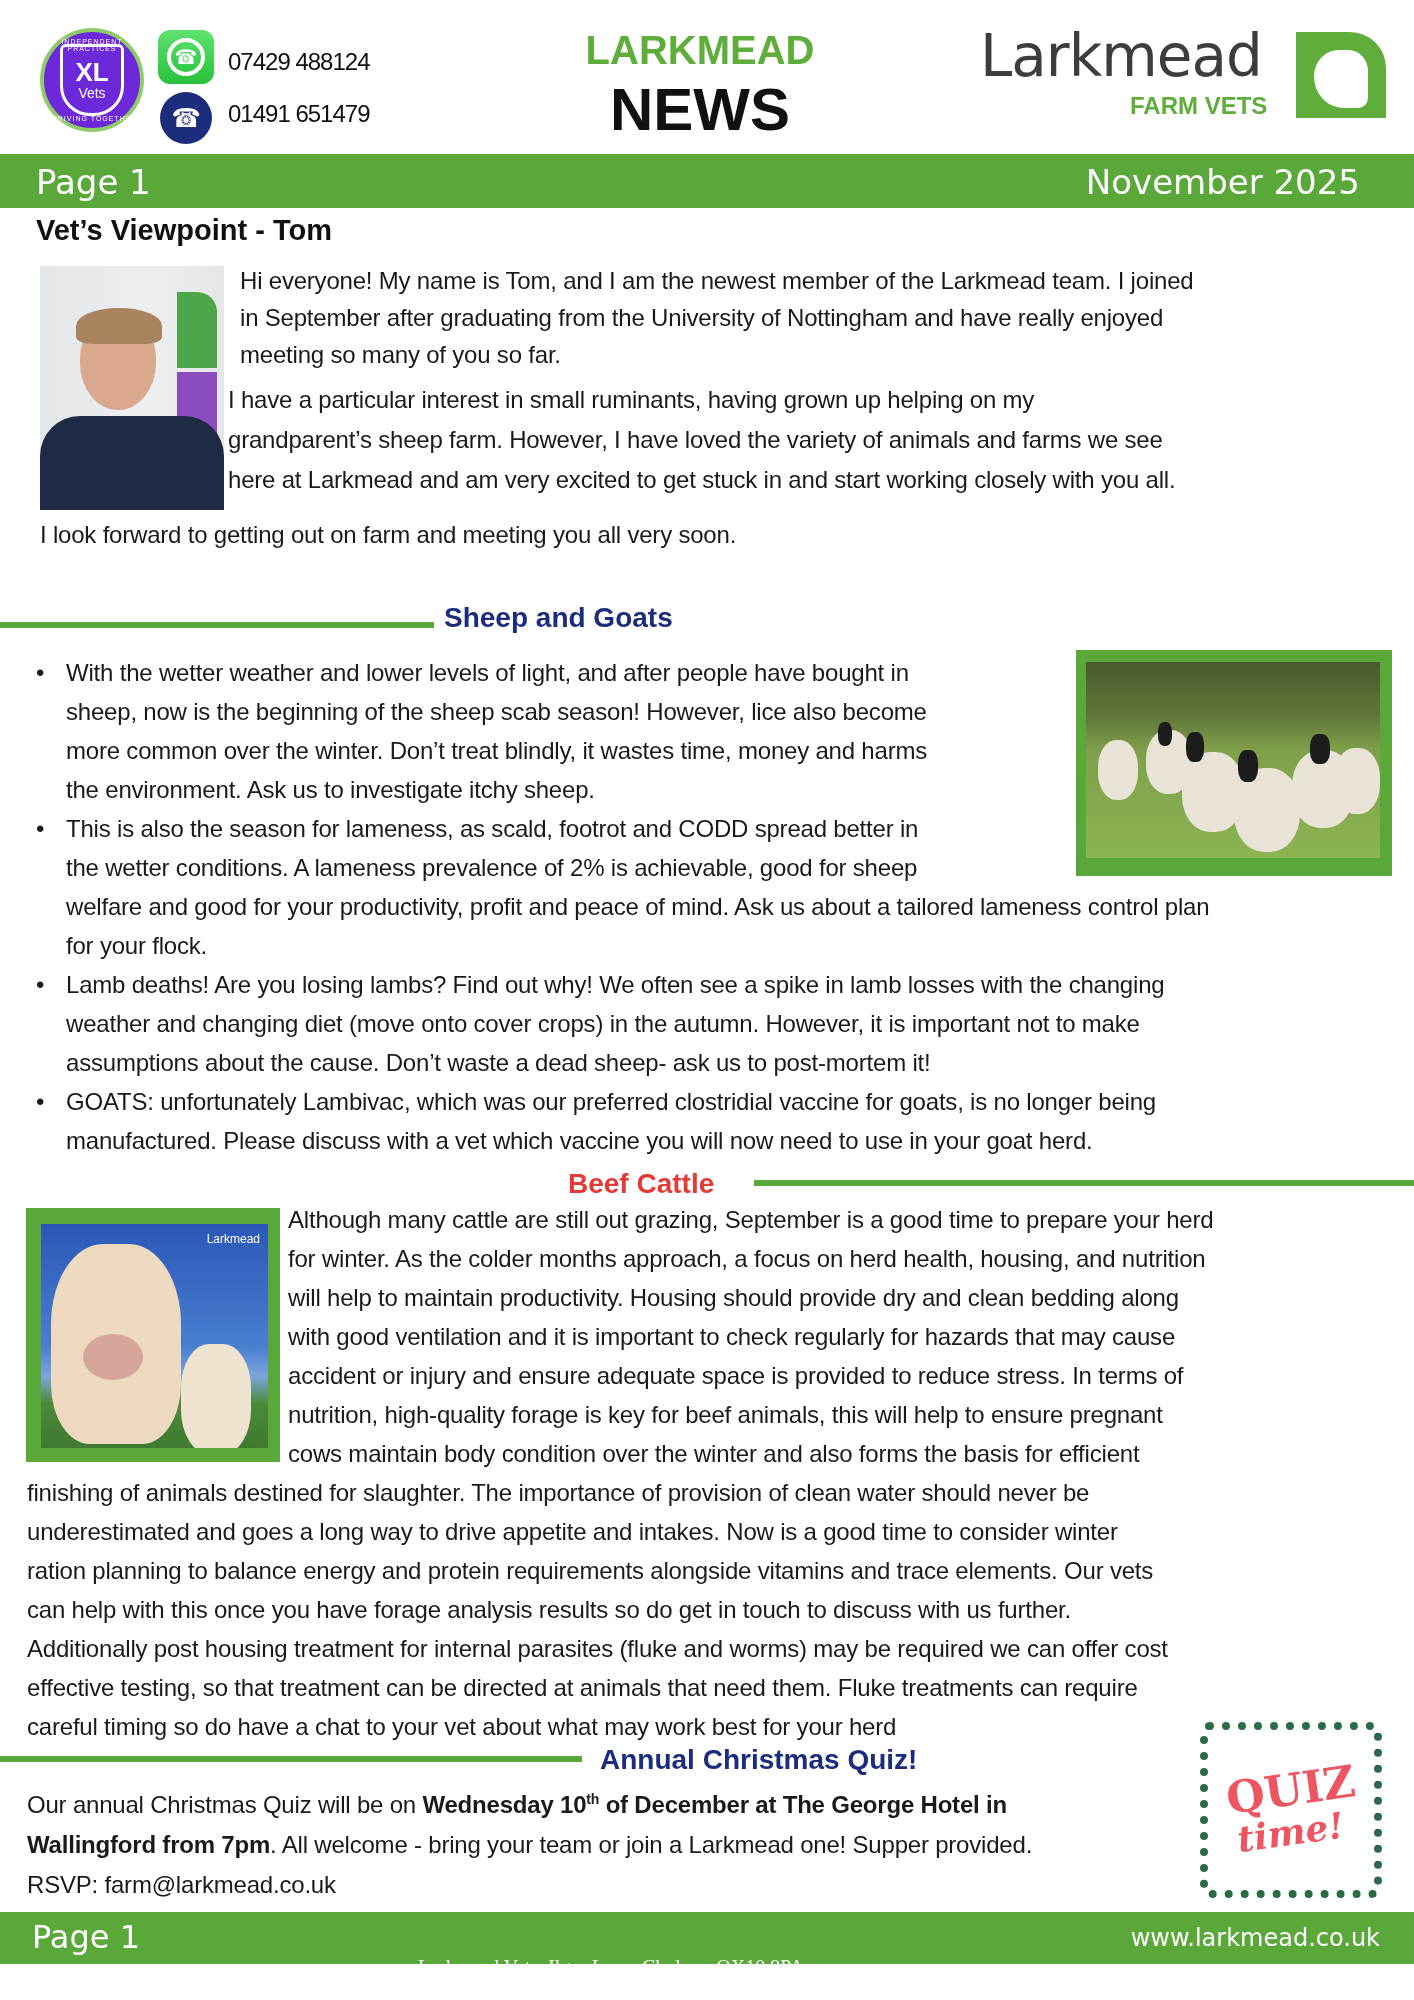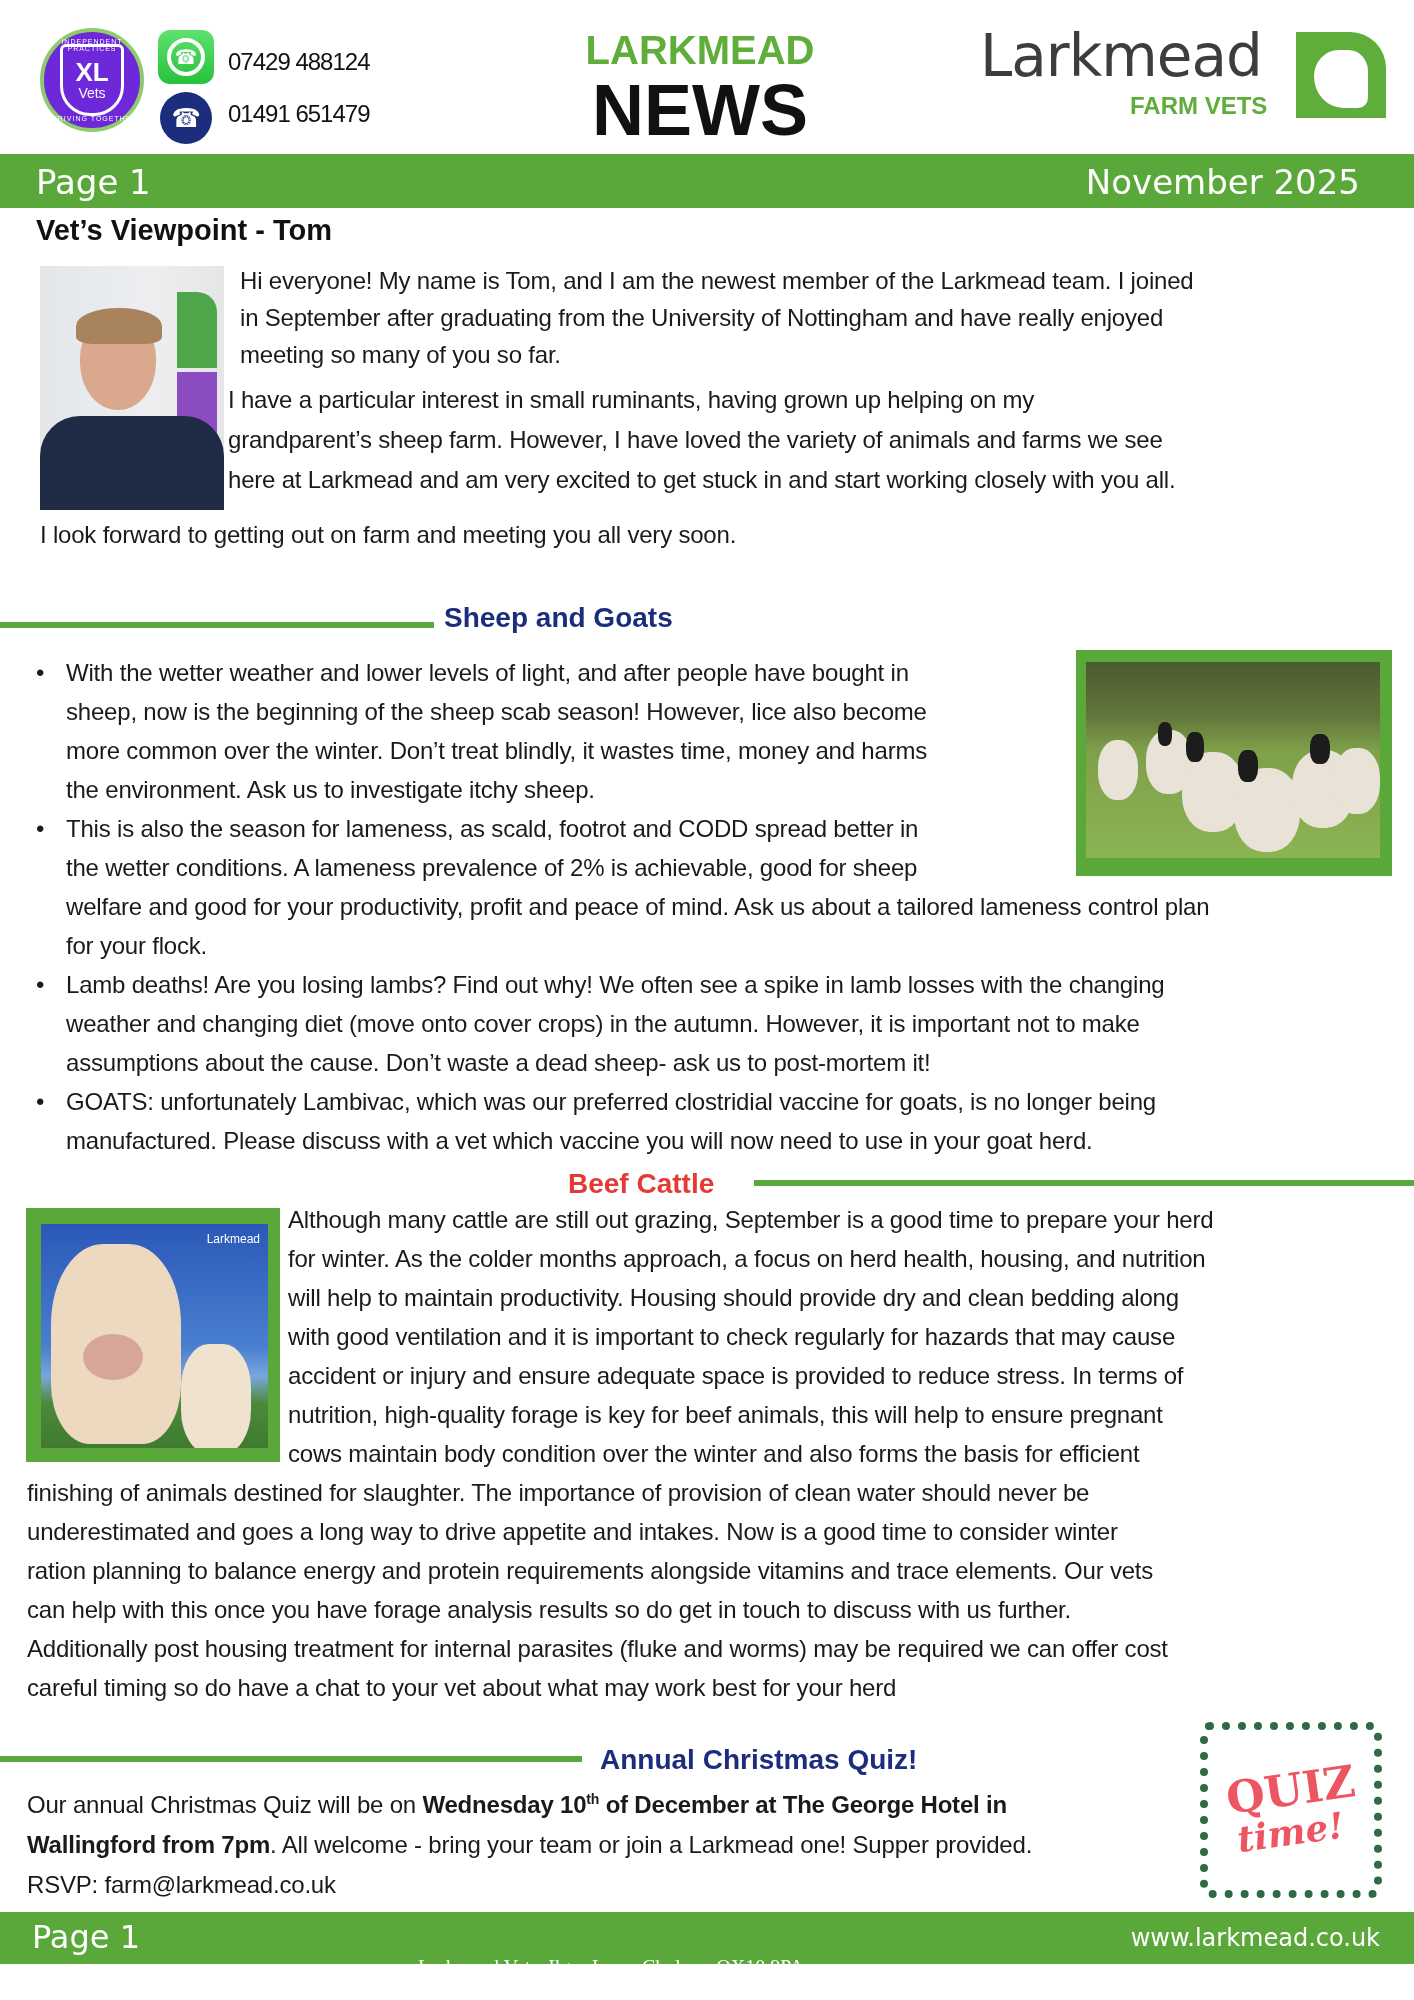--- a/index.html
+++ b/index.html
@@ -17,21 +17,21 @@
   .xl-ring-top, .xl-ring-bot { position: absolute; font-family: "Liberation Sans", sans-serif; font-size: 7px; color: #fff; letter-spacing: 1px; width: 100%; text-align: center; }
   .xl-ring-top { top: 6px; }
   .xl-ring-bot { bottom: 6px; }
 
   .wa-icon { left: 158px; top: 30px; width: 56px; height: 54px; border-radius: 12px; background: linear-gradient(#5ee26f, #27c13b); display: flex; align-items: center; justify-content: center; }
   .wa-icon .bubble { width: 38px; height: 38px; border: 4px solid #fff; border-radius: 50%; display: flex; align-items: center; justify-content: center; color: #fff; font-size: 20px; }
   .ph-icon { left: 160px; top: 92px; width: 52px; height: 52px; border-radius: 50%; background: #1c2d7d; display: flex; align-items: center; justify-content: center; color: #fff; font-size: 26px; }
   .phone-num { font-family: "Liberation Sans Narrow", "Liberation Sans", sans-serif; font-size: 24px; color: #111; letter-spacing: -1px; }
 
   .news-small { left: 560px; top: 28px; width: 280px; text-align: center; font-family: "Liberation Sans", sans-serif; font-weight: bold; font-size: 40px; color: #5fad3a; letter-spacing: 0px; }
-  .news-big { left: 560px; top: 74px; width: 280px; text-align: center; font-family: "Liberation Sans", sans-serif; font-weight: bold; font-size: 72px; color: #111; line-height: 72px; }
+  .news-big { left: 560px; top: 74px; width: 280px; text-align: center; font-family: "Liberation Sans", sans-serif; font-weight: bold; font-size: 60px; color: #111; line-height: 72px; }
 
   .brand-name { left: 980px; top: 22px; font-family: "DejaVu Sans", sans-serif; font-size: 58px; color: #3d3d3d; letter-spacing: -1px; }
   .brand-sub { left: 1130px; top: 92px; font-family: "Liberation Sans", sans-serif; font-weight: bold; font-size: 24px; color: #5fad3a; }
   .brand-logo { left: 1296px; top: 32px; width: 90px; height: 86px; background: #5fad3a; border-radius: 0 36px 0 0; }
   .brand-logo .cow { position: absolute; left: 18px; top: 18px; width: 54px; height: 58px; background: #ffffff; border-radius: 50% 40% 20% 60%; }
 
   
   .green-bar { background: #5ba83a; color: #ffffff; }
   .top-bar { left: 0; top: 154px; width: 1414px; height: 54px; }
   .top-bar .page { position: absolute; left: 36px; top: 8px; font-size: 34px; font-family: "DejaVu Sans", sans-serif; }
@@ -207,20 +207,21 @@
   <div>accident or injury and ensure adequate space is provided to reduce stress. In terms of</div>
   <div>nutrition, high-quality forage is key for beef animals, this will help to ensure pregnant</div>
   <div>cows maintain body condition over the winter and also forms the basis for efficient</div>
 </div>
 <div class="abs body-text" style="left:27px; top:1473px;">
   <div>finishing of animals destined for slaughter. The importance of provision of clean water should never be</div>
   <div>underestimated and goes a long way to drive appetite and intakes. Now is a good time to consider winter</div>
   <div>ration planning to balance energy and protein requirements alongside vitamins and trace elements. Our vets</div>
   <div>can help with this once you have forage analysis results so do get in touch to discuss with us further.</div>
   <div>Additionally post housing treatment for internal parasites (fluke and worms) may be required we can offer cost</div>
+  <div>effective testing, so that treatment can be directed at animals that need them. Fluke treatments can require</div>
   <div>careful timing so do have a chat to your vet about what may work best for your herd</div>
 </div>
 
 <div class="abs cq-line"></div>
 <div class="abs section-title cq-title">Annual Christmas Quiz!</div>
 
 <div class="abs body-text" style="left:27px; top:1785px; line-height:40px;">
   <div>
     <span>Our annual Christmas Quiz will be on </span><b><span>Wednesday 10</span><sup>th</sup><span> of December at The George Hotel in</span></b>
   </div>

